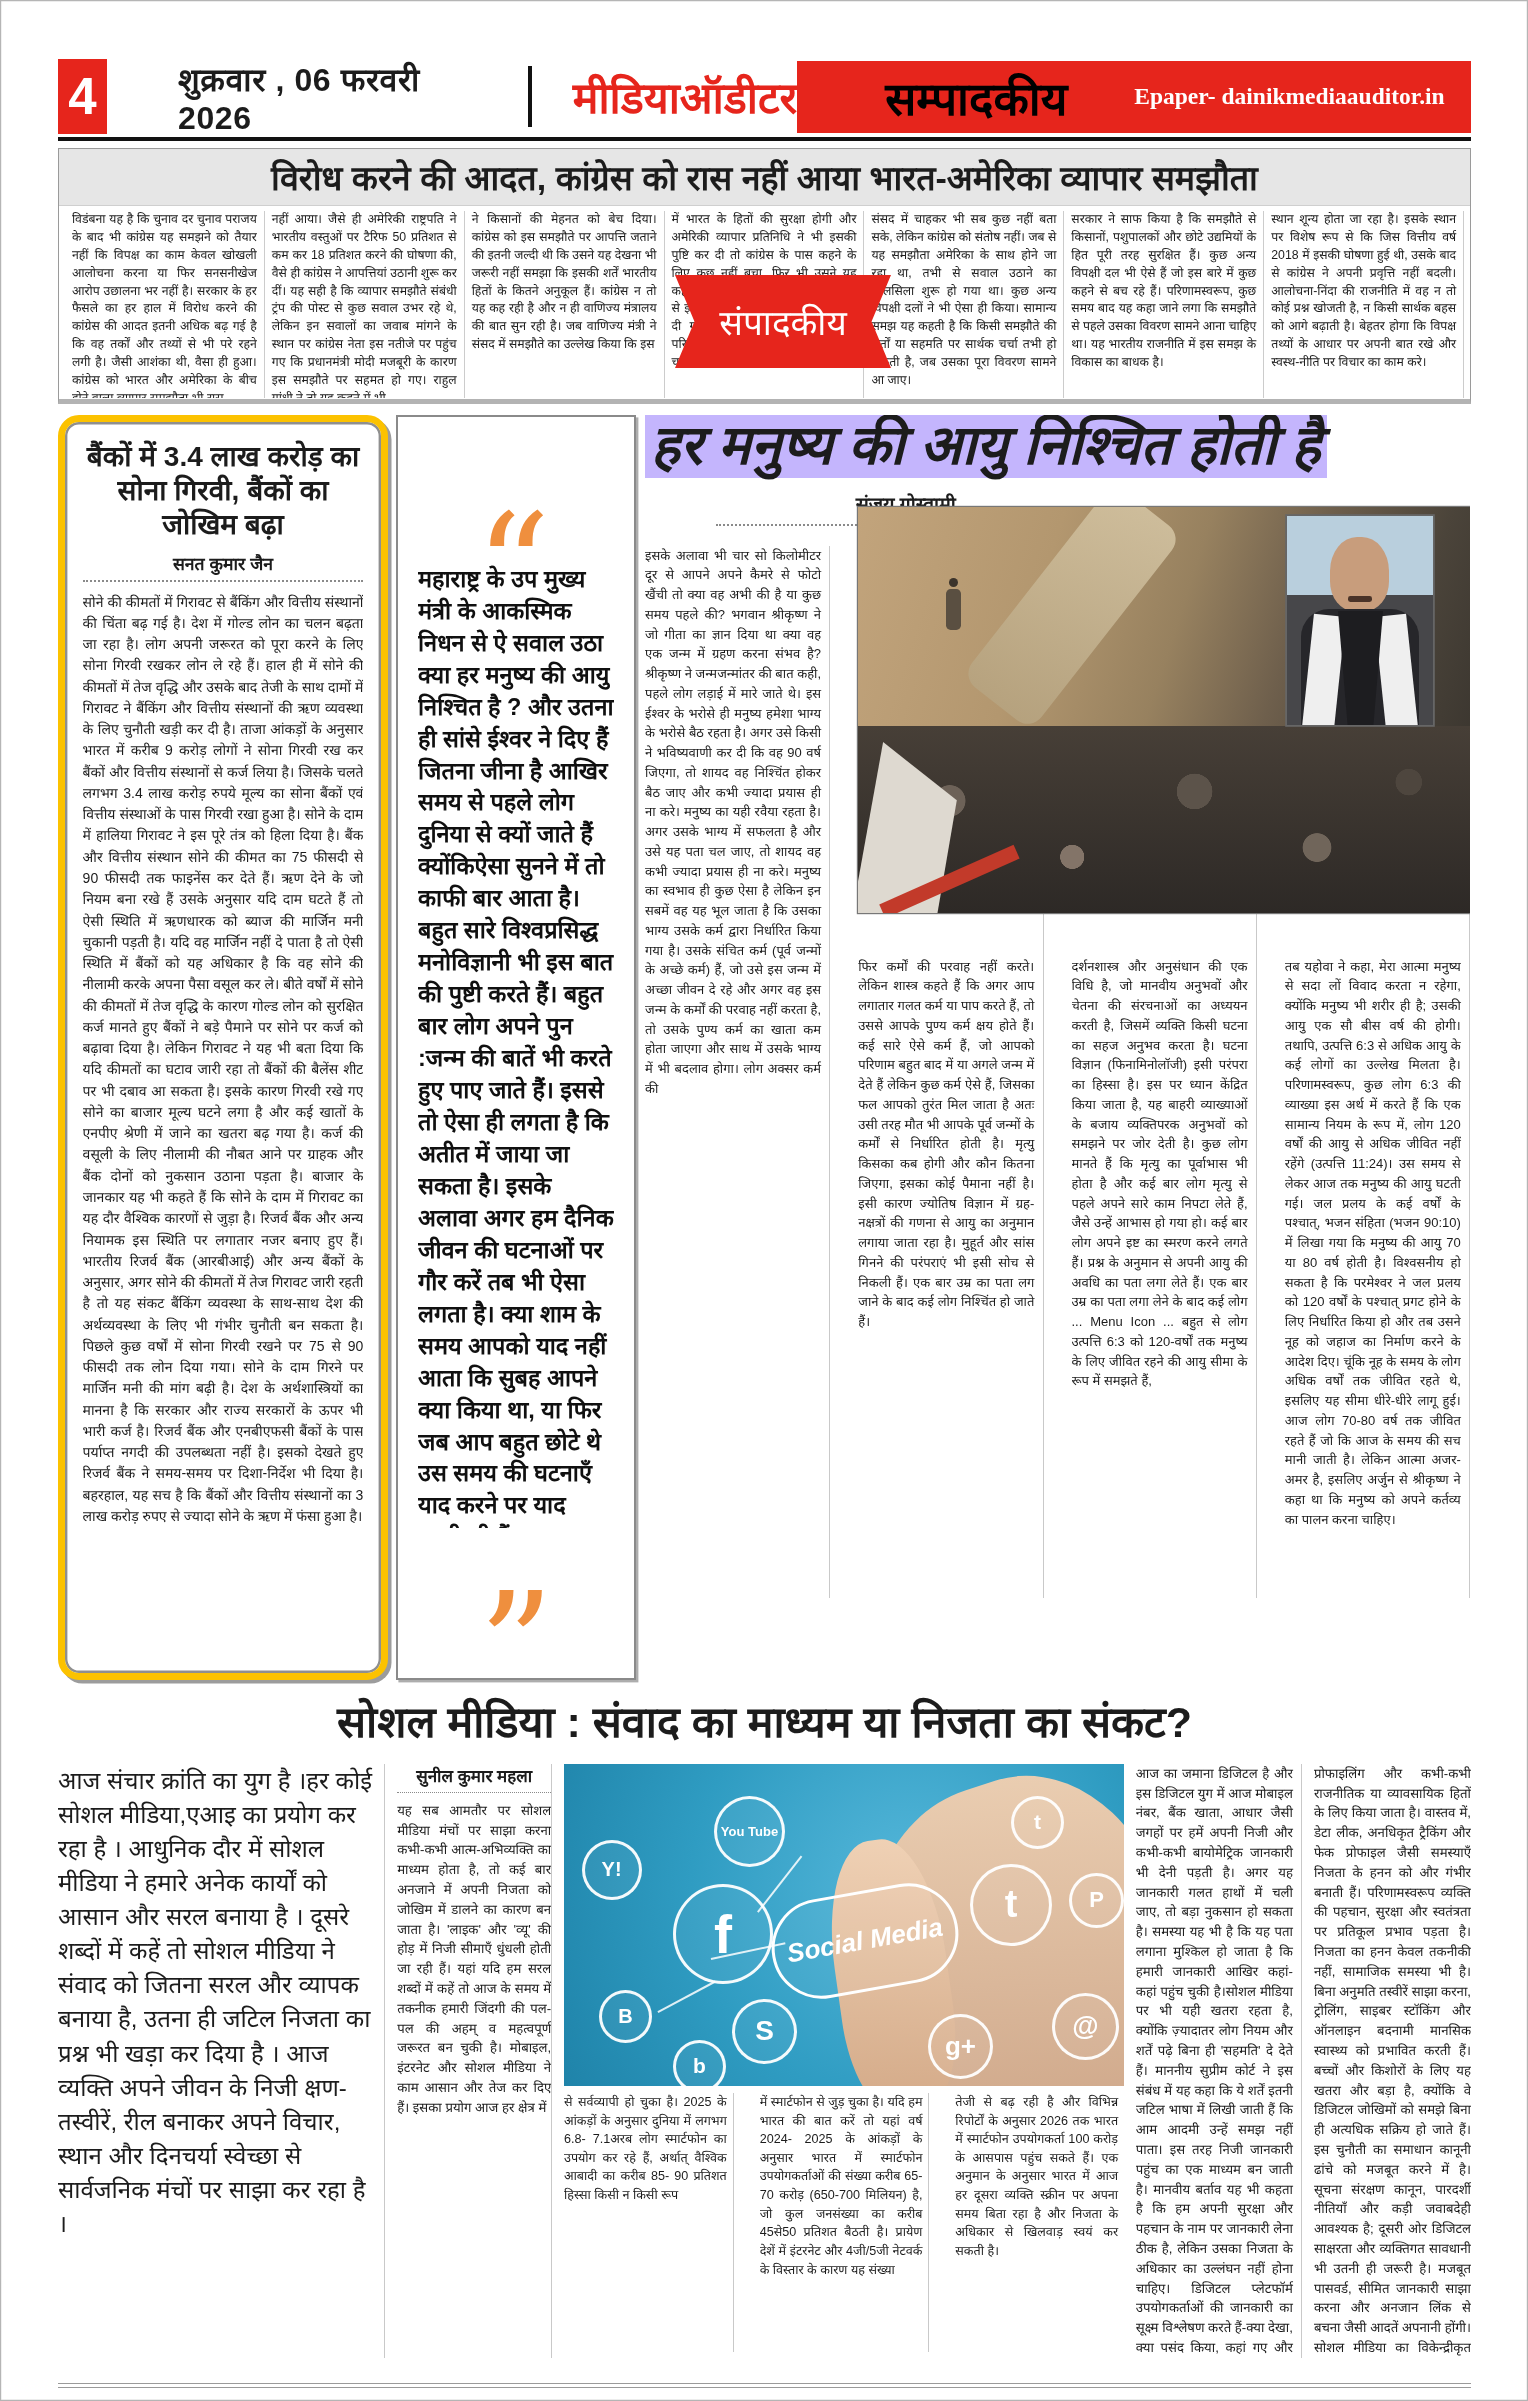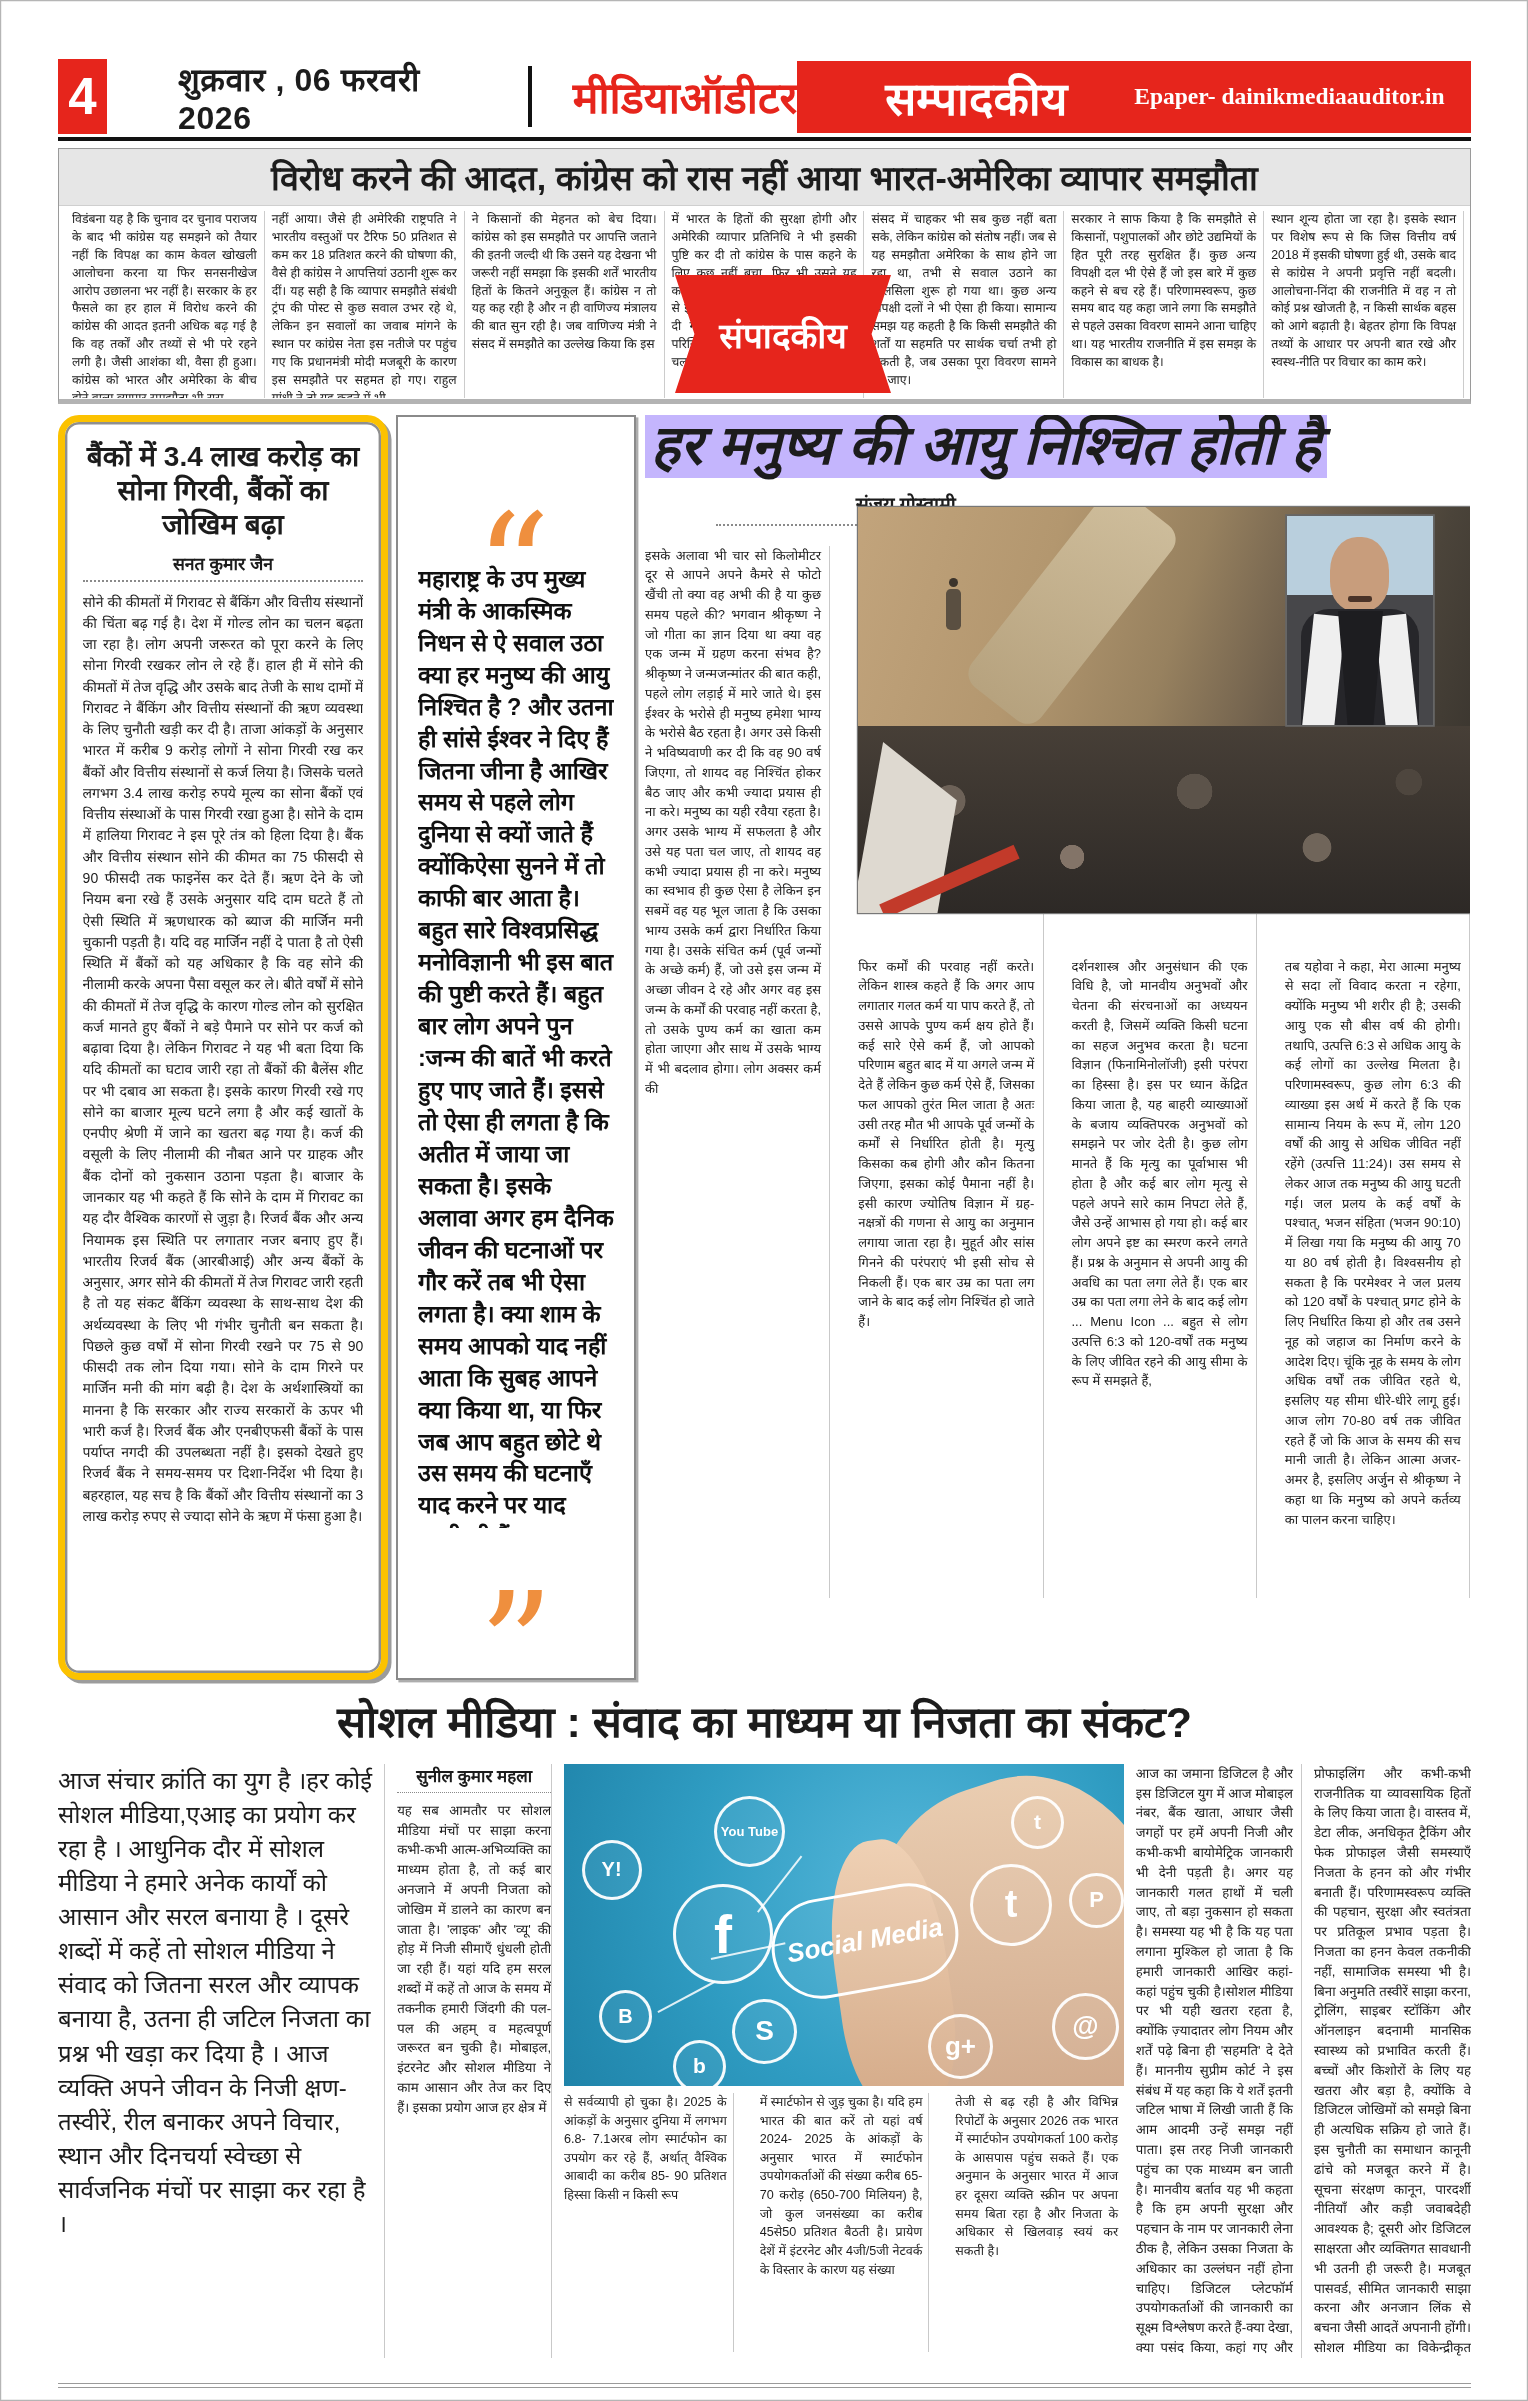--- a/index.html
+++ b/index.html
@@ -7,34 +7,34 @@
         font-family:"Liberation Sans","DejaVu Sans",sans-serif;color:#1c1c1c;overflow:hidden;
         box-shadow:inset 0 0 0 1.2px #b5b5b5;}
   
   .hdr{position:absolute;left:58px;top:59px;width:1413px;height:75px;display:flex;align-items:center;}
   .pagenum{width:49px;height:75px;background:#e6251c;color:#fff;font-size:51px;font-weight:bold;
            display:flex;align-items:center;justify-content:center;flex:0 0 auto;}
   .hdate{margin-left:71px;font-size:32px;font-weight:bold;letter-spacing:0.6px;}
   .hsep{width:3.5px;height:61px;background:#111;margin:0 41px;}
   .masthead{color:#e6251c;font-size:43px;font-weight:bold;}
   .redband{margin-left:auto;width:708px;height:72px;background:#e6251c;display:flex;align-items:center;}
-  .secword{color:#ffffff;font-size:46px;font-weight:bold;margin-left:88px;}
+  .secword{color:#000000;font-size:46px;font-weight:bold;margin-left:88px;}
   .epaper{color:#fff;font-size:23.5px;font-weight:bold;font-family:"Liberation Serif","DejaVu Serif",serif;
           margin-left:auto;margin-right:26.4px;}
   .hdr-rule{position:absolute;left:58px;top:137px;width:1413px;height:4.1px;background:#111;}
   
   .topsec{position:absolute;left:58px;top:148px;width:1413px;height:256px;border:1.2px solid #9a9a9a;
           border-bottom:5.9px solid #b3b3b3;box-sizing:border-box;background:#fff;}
   .tophead{height:56px;background:#e6e6e6;display:flex;align-items:center;justify-content:center;
            font-size:34px;font-weight:800;border-bottom:1.2px solid #cfcfcf;}
   .topcols{display:flex;gap:0;height:187px;padding:4.7px 5.9px;overflow:hidden;position:relative;}
   .tcol{flex:1;font-size:12.3px;line-height:1.46;text-align:justify;padding:0 7px;border-right:0.6px solid #cccccc;overflow:hidden;}
   .tcol:last-child{border-right:none;}
-  .edit-badge{position:absolute;left:616px;top:69px;width:216px;height:118px;background:#e6251c;
-              display:flex;align-items:center;justify-content:center;color:#fff;font-size:35px;font-weight:bold;
+  .edit-badge{position:absolute;left:616px;top:69px;width:216px;height:93px;background:#e6251c;
+              display:flex;align-items:center;justify-content:center;color:#fff;font-size:35px;font-weight:normal;
               clip-path:polygon(0 0,100% 0,91% 50%,100% 100%,0 100%,9% 50%);}
   
   .goldbox{position:absolute;left:58px;top:415px;width:330px;height:1265px;box-sizing:border-box;
            border:7.6px solid #fcc200;border-radius:21px;background:#fff;
            box-shadow:inset 0 0 0 2.4px #8f8f8f, 3.5px 3.5px 0 #9c9c9c;padding:17.6px 17.6px 11.8px;overflow:hidden;}
   .gb-head{font-size:28px;font-weight:800;text-align:center;line-height:1.22;}
   .gb-by{font-size:17.6px;font-weight:bold;text-align:center;margin-top:9.4px;padding-bottom:4.7px;
          border-bottom:2.4px dotted #8a8a8a;}
   .gb-body{margin-top:9.4px;font-size:14px;line-height:1.52;text-align:justify;overflow:hidden;height:1105px;}
   .quotebox{position:absolute;left:396px;top:415px;width:240px;height:1265px;box-sizing:border-box;

